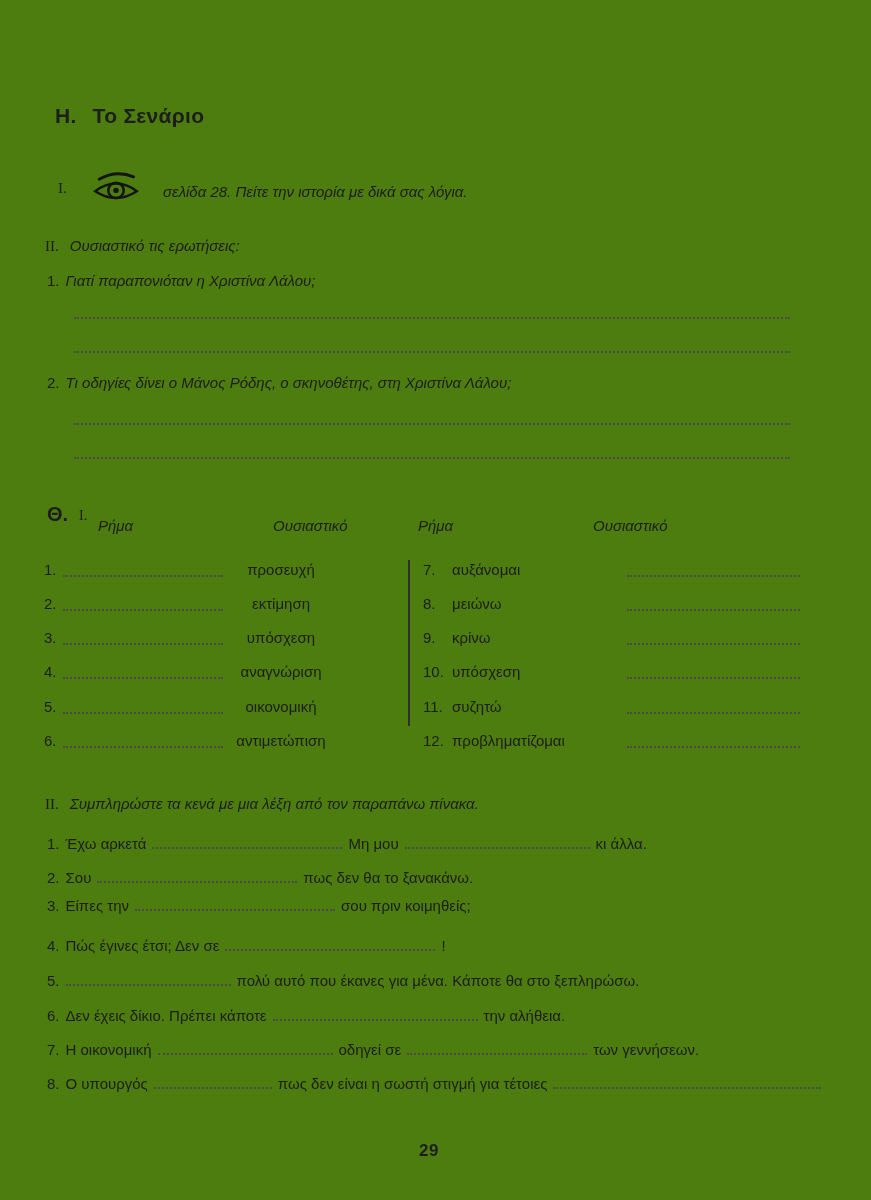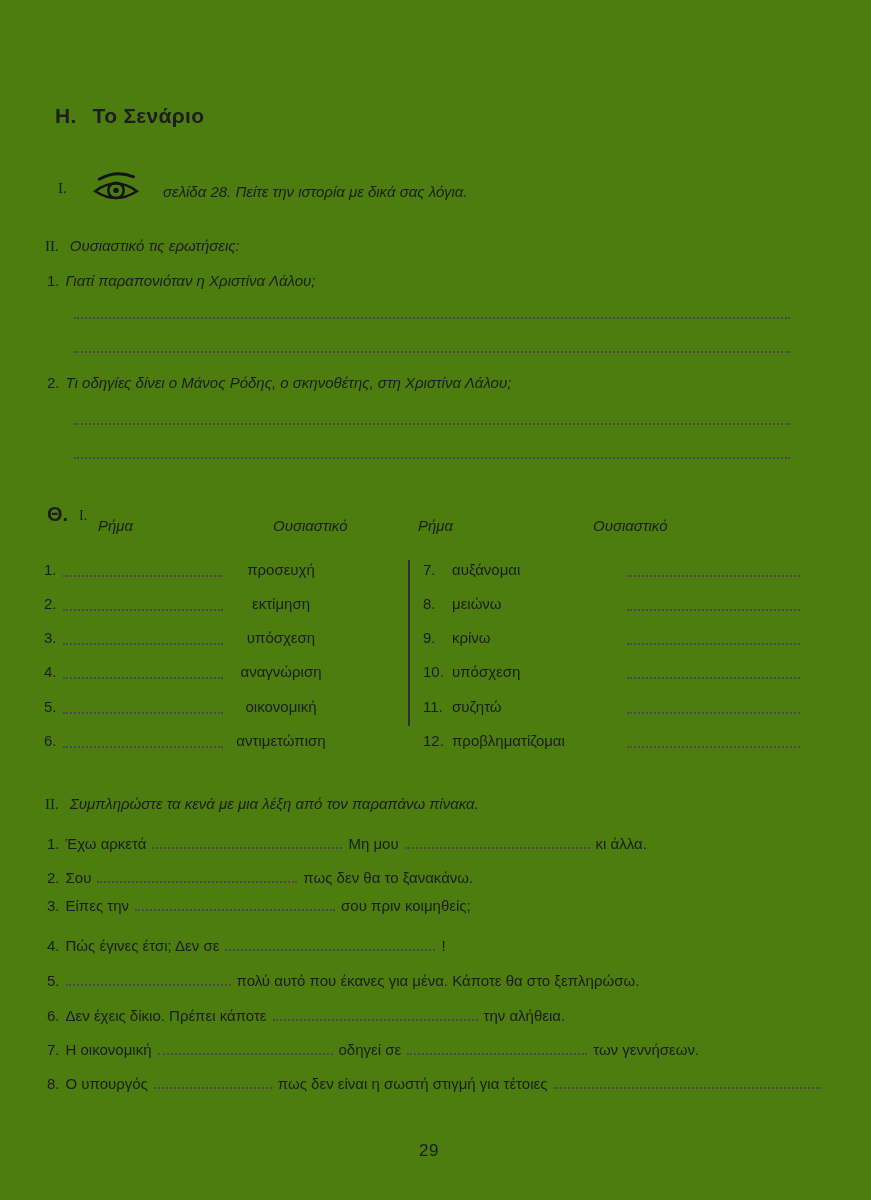--- a/index.html
+++ b/index.html
@@ -58,21 +58,21 @@
 
   .instr-3{top:795px;left:45px;}
 
   .sentence{left:47px;font-size:15px;white-space:nowrap;}
   .sentence .snum{margin-right:6px;}
   .sentence .seg{margin-right:6px;}
   .sentence .blank-line{display:inline-block;height:12px;border-bottom:2px dotted #4a4a4a;margin-right:6px;}
   .s1{top:835px}.s2{top:869px}.s3{top:897px}.s4{top:937px}
   .s5{top:972px}.s6{top:1007px}.s7{top:1041px}.s8{top:1075px}
 
-  .page-num{top:1141px;left:404px;width:50px;text-align:center;font-size:17px;font-weight:normal;letter-spacing:.5px;}
+  .page-num{top:1141px;left:404px;width:50px;text-align:center;font-size:17px;font-weight:bold;letter-spacing:.5px;}
 </style>
 </head>
 <body>
 
 <div class="page">
 
   <div class="abs title-h">
     <span class="sec-label">Η.</span><span>Το Σενάριο</span>
   </div>
 

